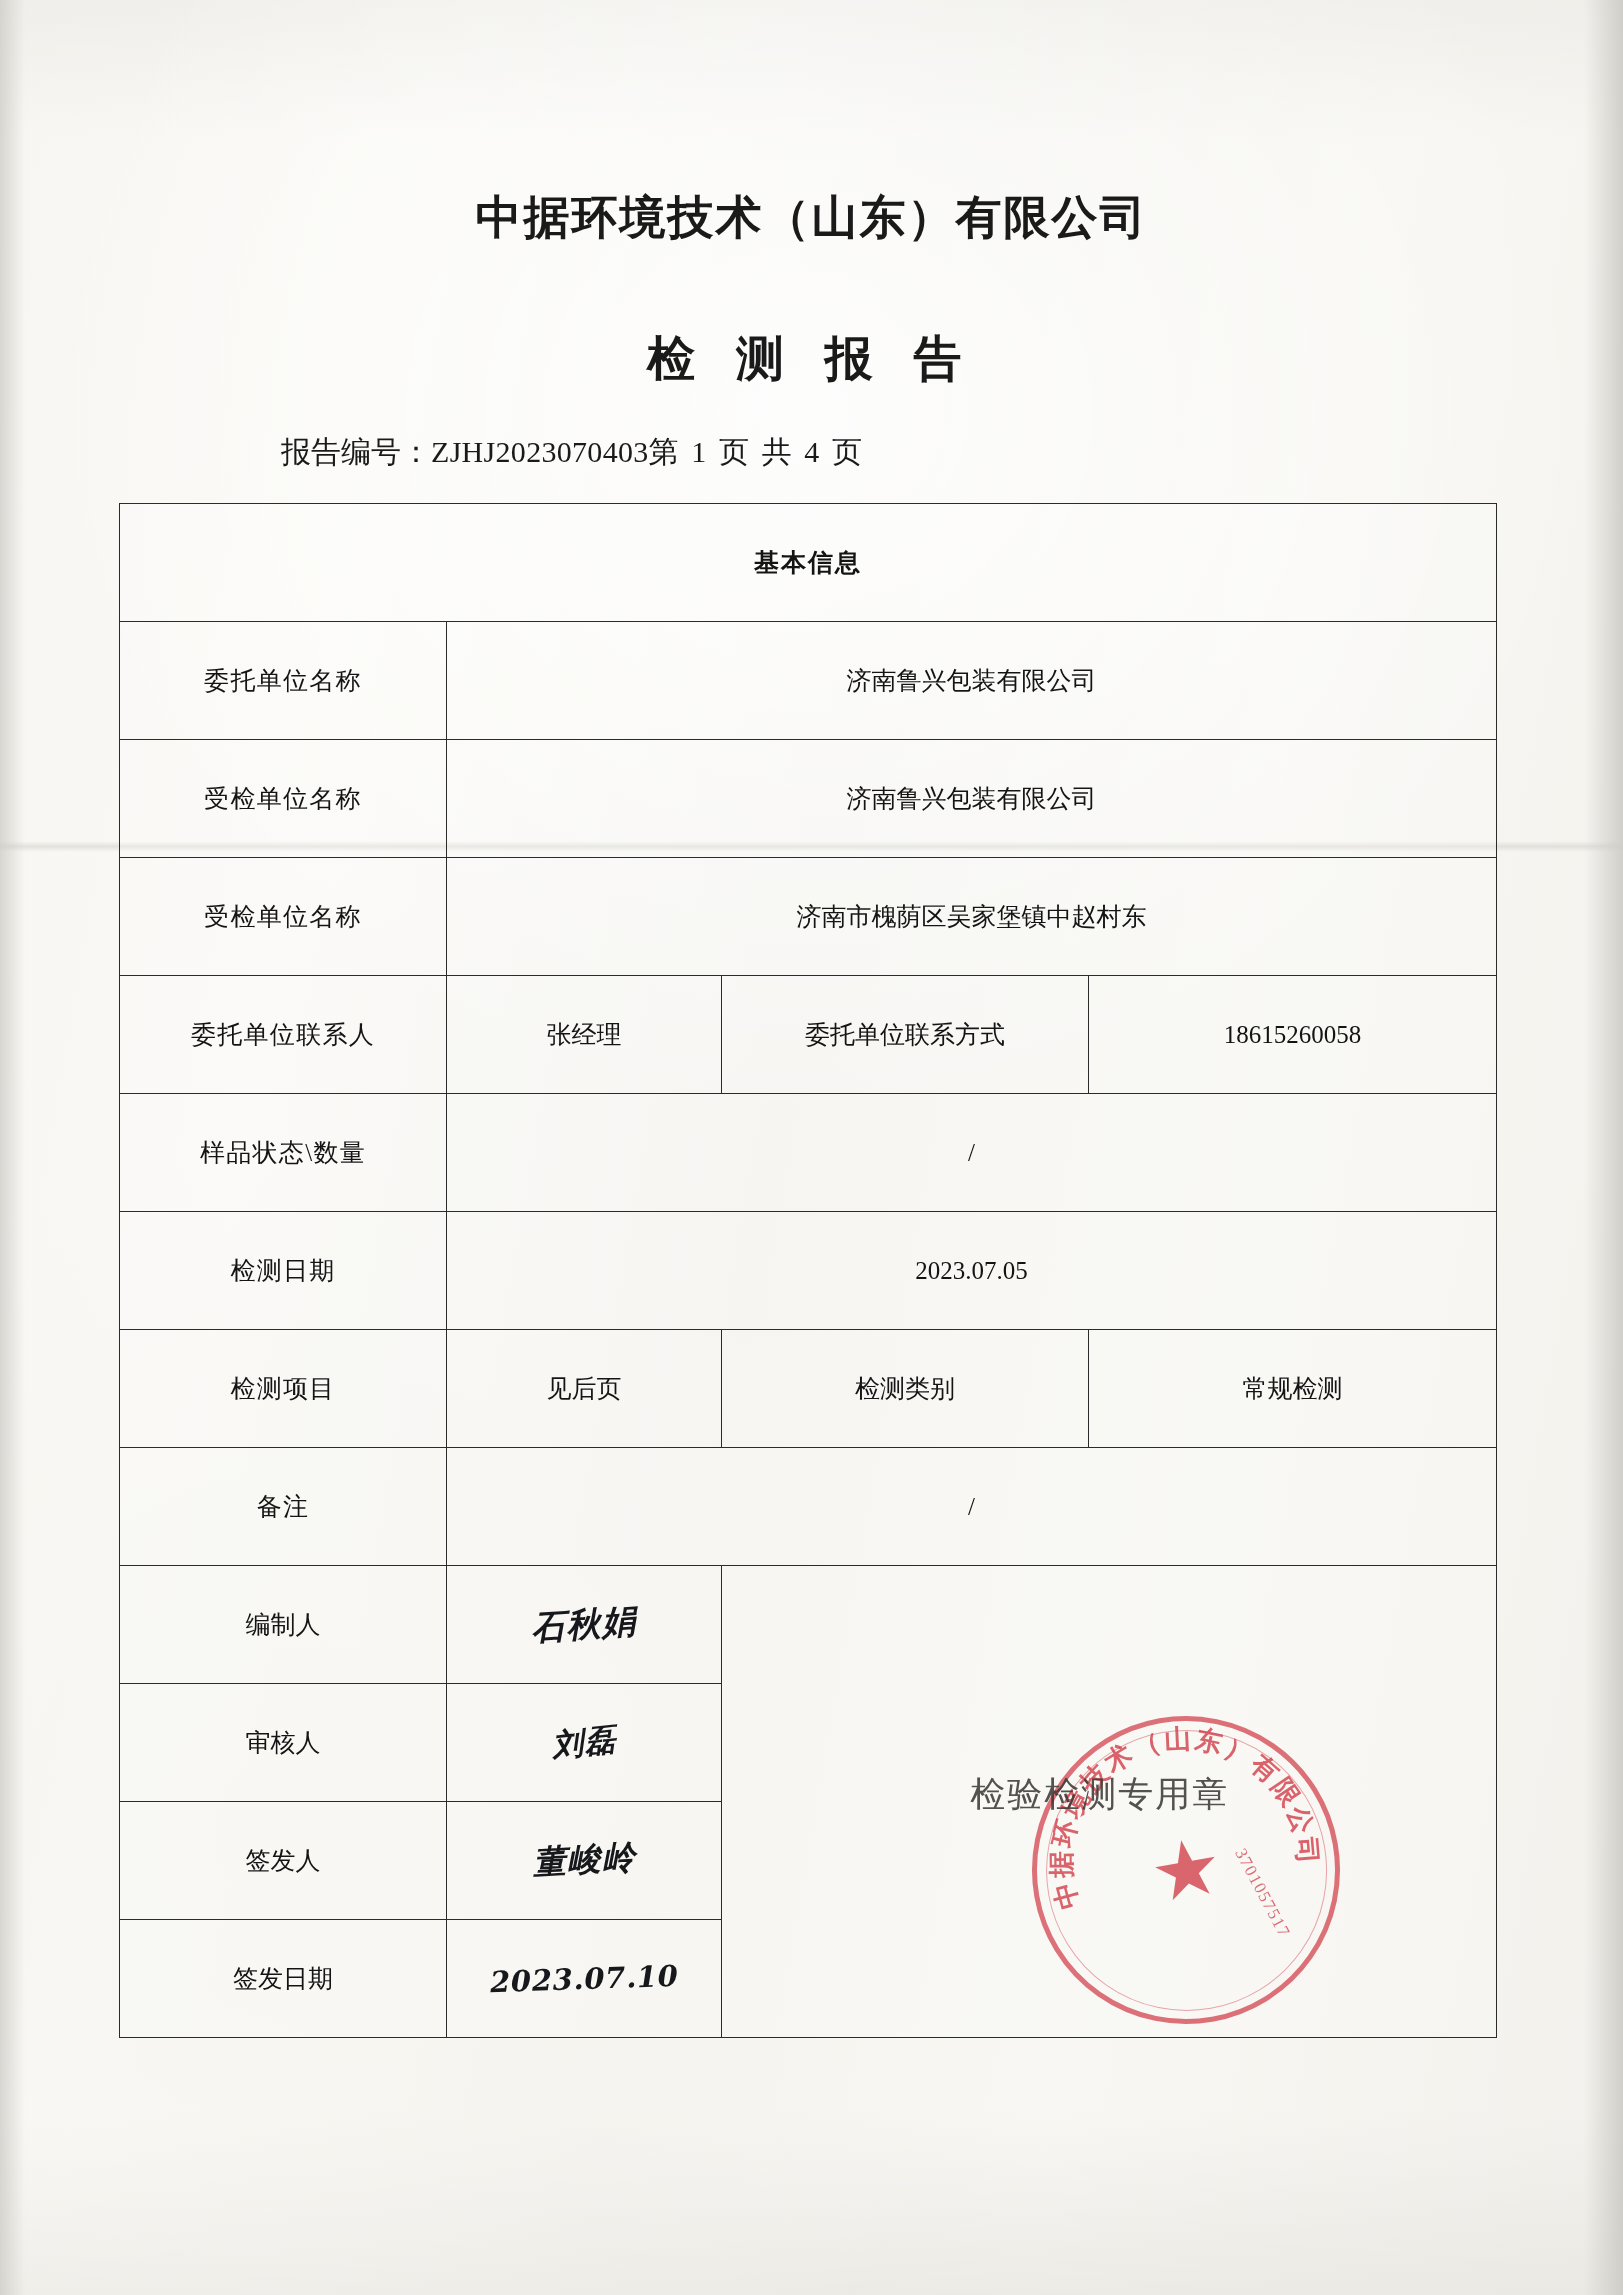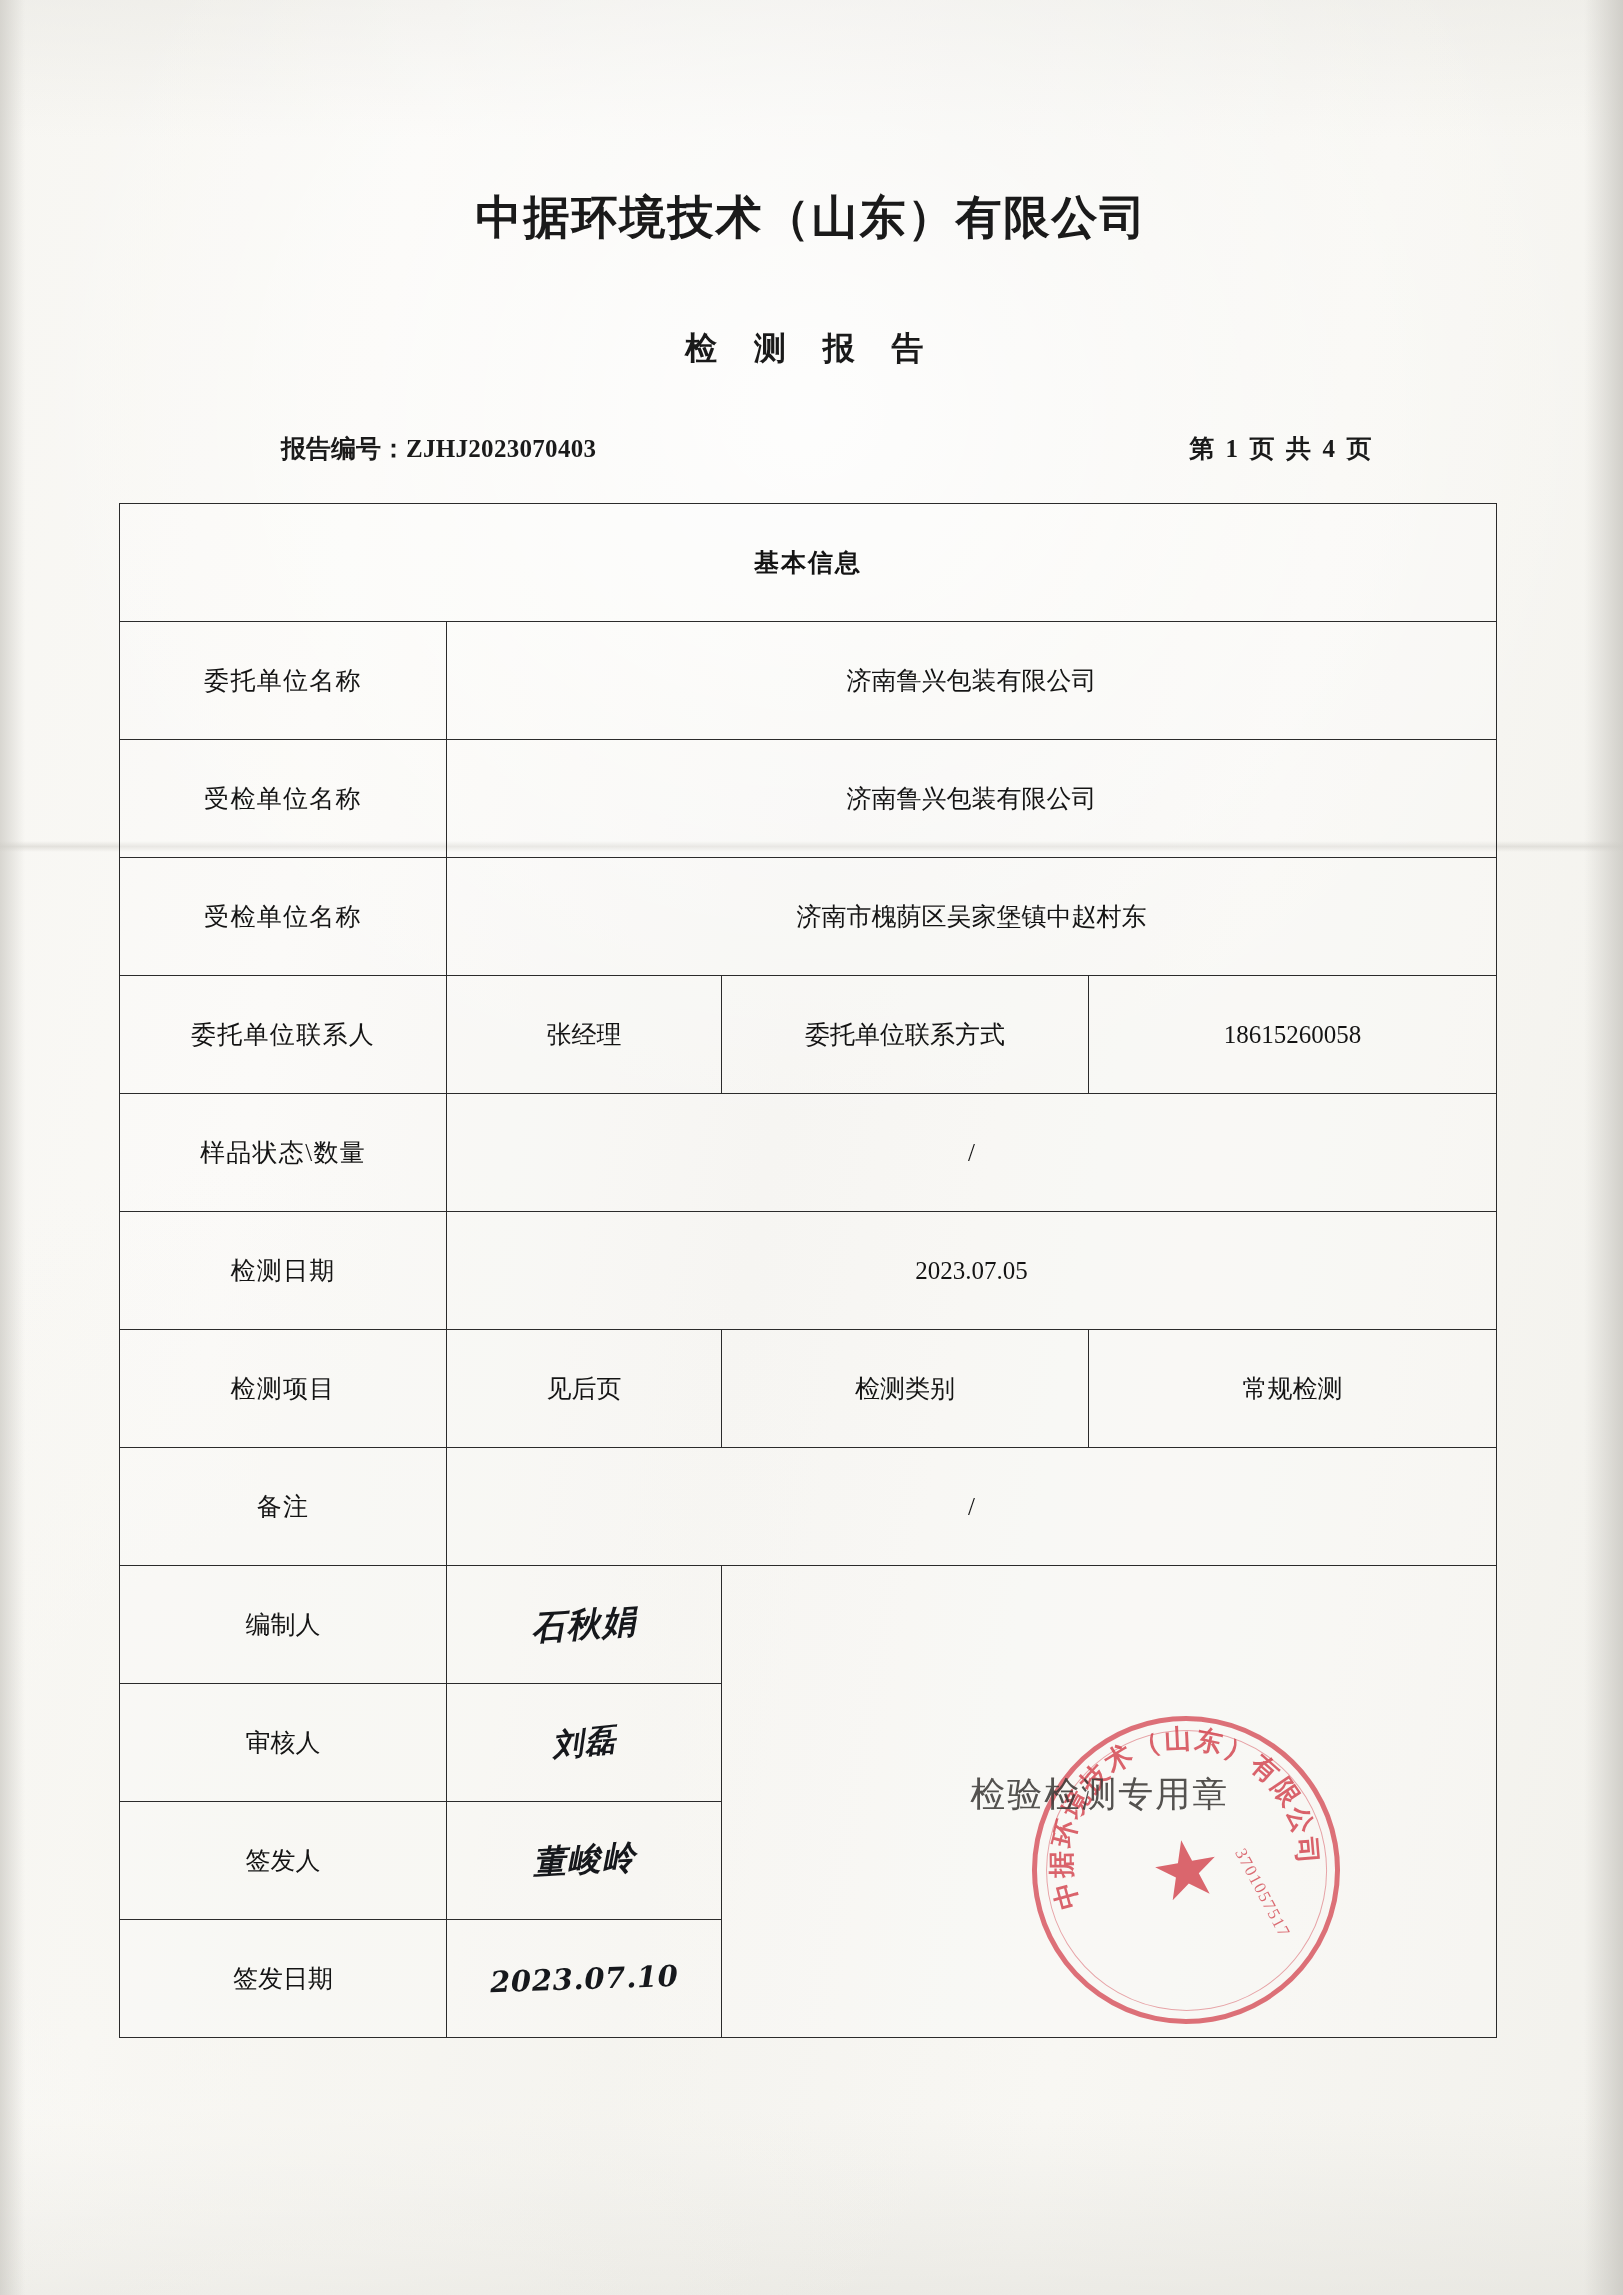--- a/index.html
+++ b/index.html
@@ -67,36 +67,34 @@
     color: #1a1a1a;
   }
 
   .report-title {
     position: absolute;
     left: 0; right: 0;
     top: 327px;
     text-align: center;
     font-family: "Liberation Serif", serif;
     font-weight: bold;
-    font-size: 32px;
+    font-size: 48px;
     letter-spacing: 14.4px;
     color: #1a1a1a;
   }
 
   .meta-row {
     position: absolute;
     left: 281px;
     right: 249px;
     top: 432px;
     display: flex;
-    justify-content: space-between;
     align-items: baseline;
-    font-size: 25px;
+    font-size: 30px;
     color: #1a1a1a;
-    font-weight: bold;
   }
   .meta-left { white-space: nowrap; }
   .meta-left .label { font-family: "Liberation Serif", serif; }
   .meta-left .value { font-family: "Liberation Serif", serif; letter-spacing: 0.3px; }
   .meta-right { white-space: nowrap; letter-spacing: 2.6px; }
 
   table.info {
     position: absolute;
     left: 119px;
     top: 503px;

